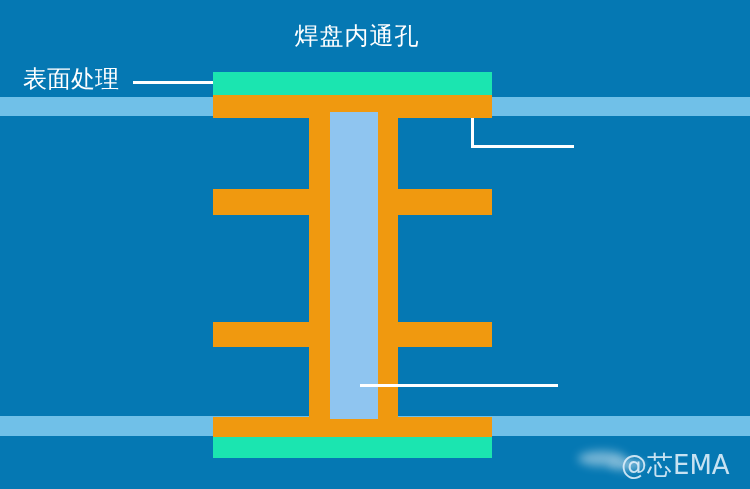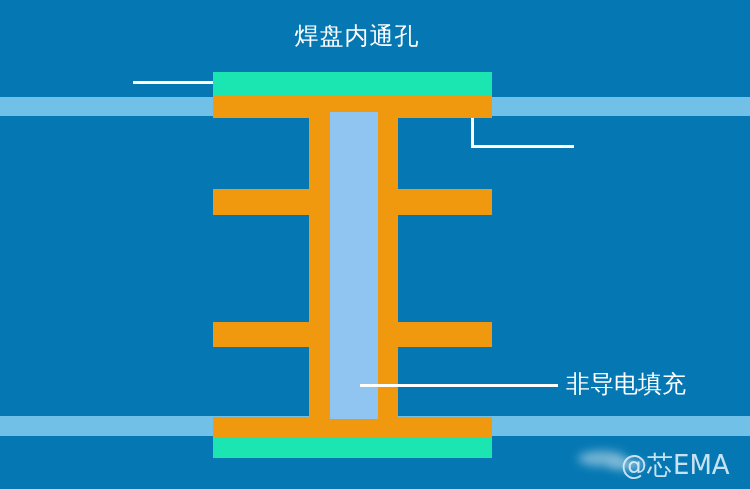--- a/index.html
+++ b/index.html
@@ -85,27 +85,27 @@
   <div class="copper pad-bottom"></div>
   <div class="copper arm-1"></div>
   <div class="copper arm-2"></div>
   <div class="copper wall-left"></div>
   <div class="copper wall-right"></div>
 
   <div class="fill"></div>
 
   <div class="title">焊盘内通孔</div>
 
+  <div class="label label-surface">表面处理</div>
   <div class="line line-surface"></div>
 
   <div class="line line-plating-v"></div>
   <div class="line line-plating-h"></div>
 
   <div class="line line-fill"></div>
-  <div class="label label-fill">非导电填充</div>
 
   <div class="smudge s1"></div>
   <div class="smudge s2"></div>
   <div class="watermark">
     <span>@</span><span class="wm-blur">一</span><span>芯EMA</span>
   </div>
 
 </div>
 
 </body></html>

